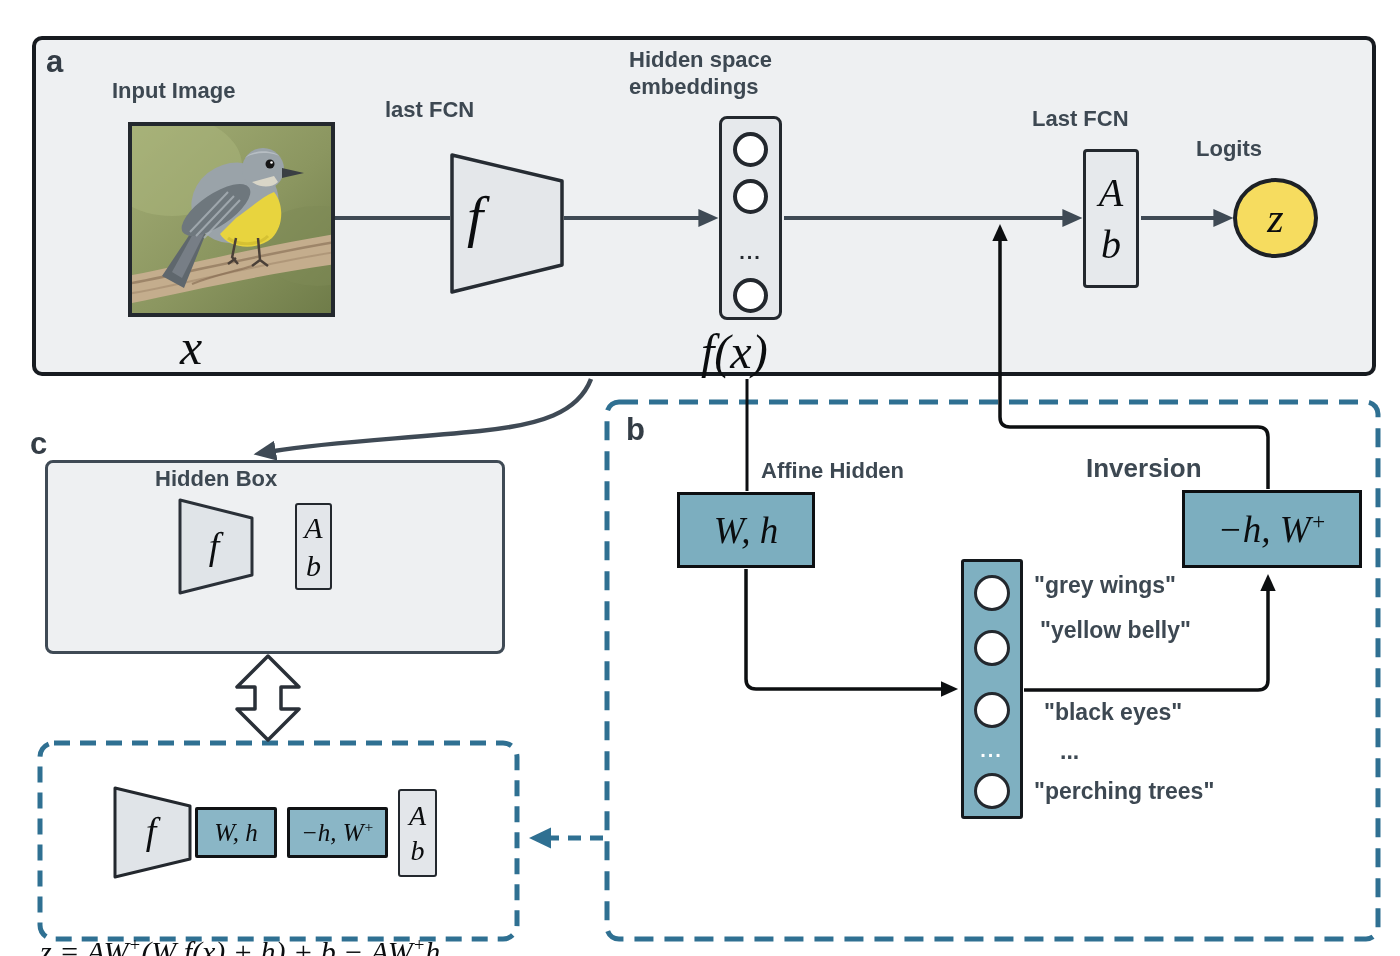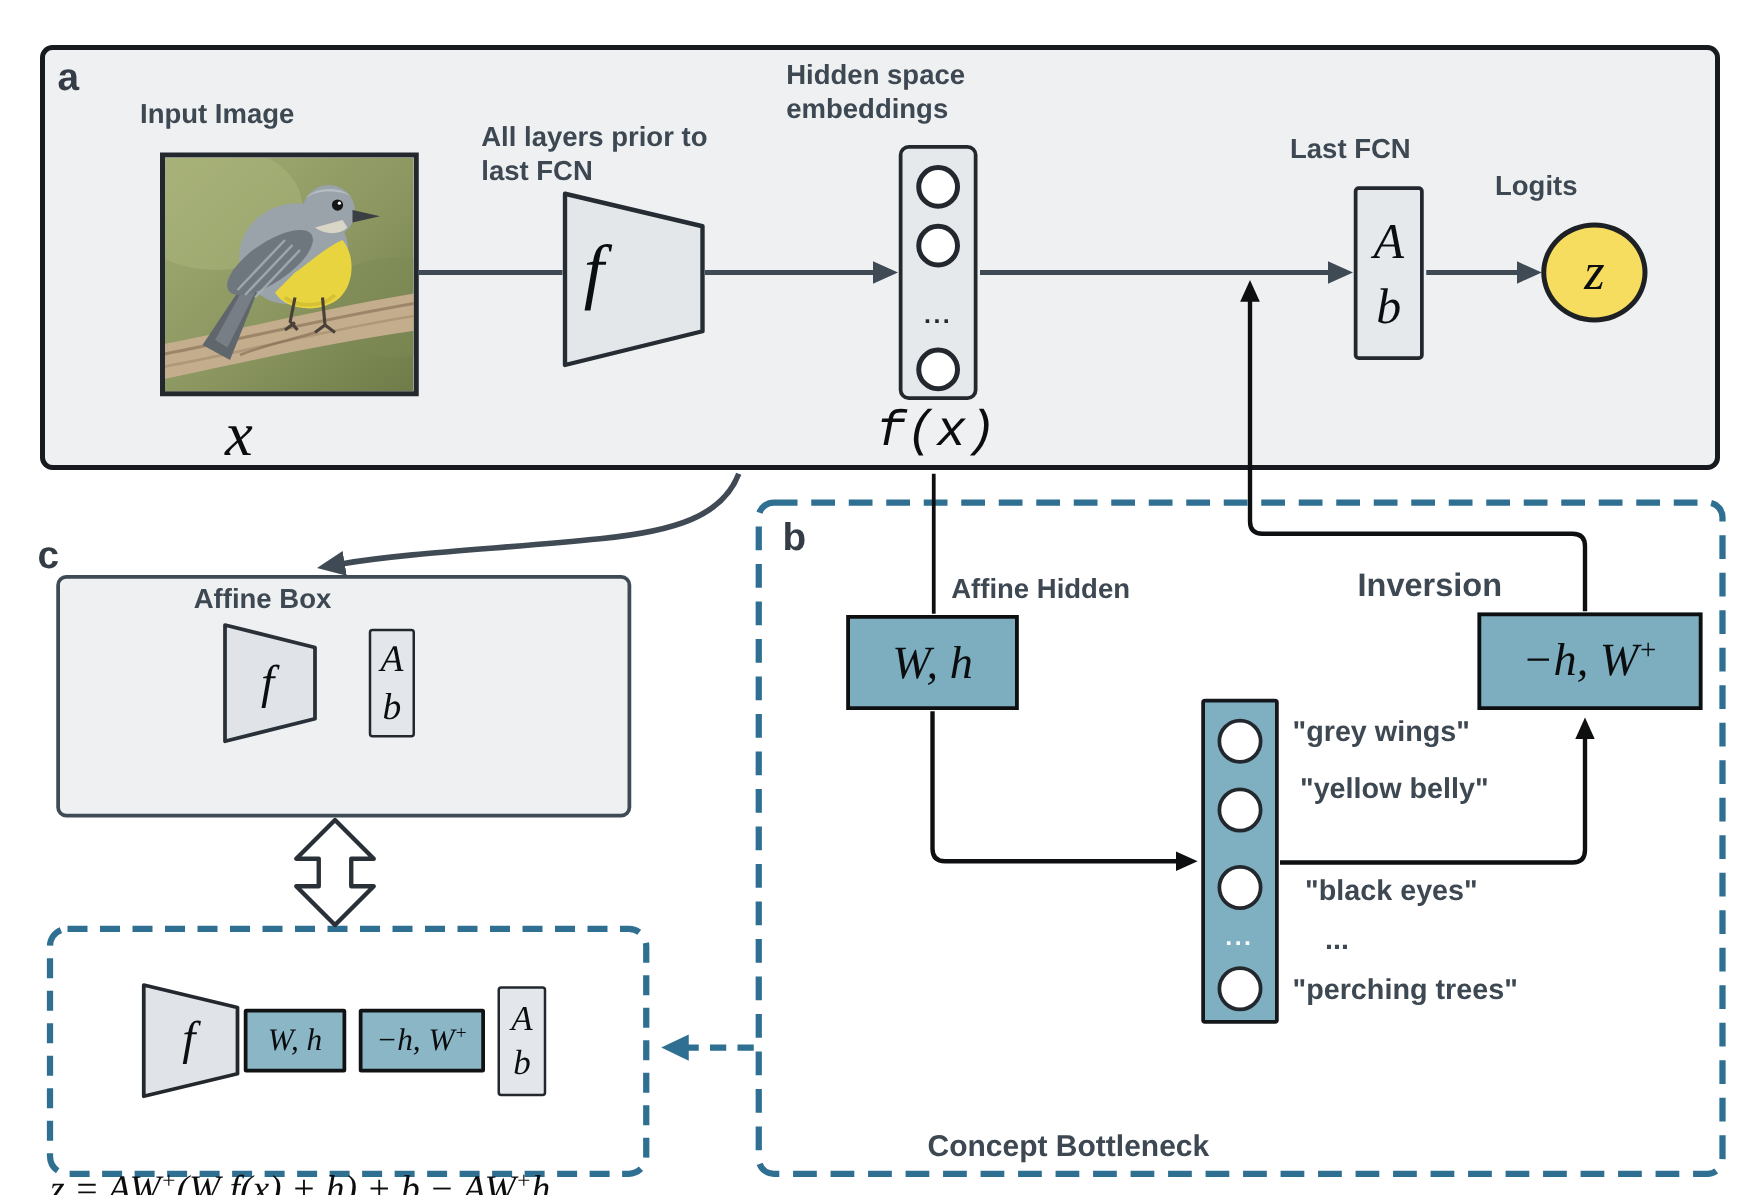--- a/index.html
+++ b/index.html
@@ -122,37 +122,36 @@
 
       <polygon points="150,42 172,47 150,52" fill="#3a3f43"></polygon>
 
       <path d="M104 112 L100 132 M104 132 L96 138 M100 131 L106 138" stroke="#4a4038" stroke-width="2.5" fill="none"></path>
       <path d="M126 112 L128 134 M128 134 L120 140 M128 134 L136 140" stroke="#4a4038" stroke-width="2.5" fill="none"></path>
     </svg>
   </div>
   <div class="abs math cap" style="left:180px;top:318px;width:100px;font-size:50px;">x</div>
 
   <div class="abs lbl cap" style="left:385px;top:96px;width:236px;font-size:22px;line-height:27px;">
-    <div>All layers prior to</div>
     <div>last FCN</div>
   </div>
   <div class="abs math cap" style="left:467px;top:183px;width:80px;font-size:58px;">f</div>
 
   <div class="abs lbl cap" style="left:629px;top:46px;width:240px;font-size:22px;line-height:27px;">
     <div>Hidden space</div>
     <div>embeddings</div>
   </div>
 
   <div class="abs gbox" style="left:719px;top:116px;width:63px;height:204px;border-radius:8px;">
     <div class="circle" style="left:11px;top:13px;width:35px;height:35px;"></div>
     <div class="circle" style="left:11px;top:60px;width:35px;height:35px;"></div>
     <div class="dots" style="left:0;top:122px;width:57px;">...</div>
     <div class="circle" style="left:11px;top:159px;width:35px;height:35px;"></div>
   </div>
-  <div class="abs math cap" style="left:701px;top:324px;width:100px;font-size:40px;font-family:Liberation Mono, monospace;">f(x)</div>
+  <div class="abs math cap" style="left:701px;top:324px;width:100px;font-size:48px;">f(x)</div>
 
   <div class="abs lbl cap" style="left:1032px;top:106px;width:160px;font-size:22px;">Last FCN</div>
   <div class="abs gbox ctr" style="left:1083px;top:149px;width:56px;height:139px;border-radius:4px;flex-direction:column;">
     <div class="math" style="font-size:40px;line-height:52px;">A</div>
     <div class="math" style="font-size:40px;line-height:52px;">b</div>
   </div>
 
   <div class="abs lbl cap" style="left:1196px;top:136px;width:160px;font-size:22px;">Logits</div>
   <div class="abs logits-circle ctr">
     <span class="math" style="font-size:42px;">z</span>
@@ -177,25 +176,24 @@
     <div class="dots" style="left:0;top:177px;width:55px;color:#ffffff;">...</div>
     <div class="circle" style="left:10px;top:211px;width:36px;height:36px;border-width:3.5px;"></div>
   </div>
 
   <div class="abs quote-lbl" style="left:1034px;top:572px;">"grey wings"</div>
   <div class="abs quote-lbl" style="left:1040px;top:617px;">"yellow belly"</div>
   <div class="abs quote-lbl" style="left:1044px;top:699px;">"black eyes"</div>
   <div class="abs quote-lbl" style="left:1060px;top:738px;">...</div>
   <div class="abs quote-lbl" style="left:1034px;top:778px;">"perching trees"</div>
 
-  <div class="abs lbl cap" style="left:742px;top:904px;width:500px;font-size:24px;">Concept Bottleneck</div>
 
   <div class="abs panel-letter" style="left:30px;top:426px;">c</div>
 
-  <div class="abs lbl cap" style="left:155px;top:466px;width:240px;font-size:22px;">Affine Box</div>
+  <div class="abs lbl cap" style="left:155px;top:466px;width:240px;font-size:22px;">Hidden Box</div>
   <div class="abs math ctr" style="left:186px;top:518px;width:56px;height:56px;font-size:38px;">f</div>
   <div class="abs gbox ctr" style="left:295px;top:503px;width:37px;height:87px;border-width:2.5px;border-radius:3px;background:#e3e6ea;flex-direction:column;">
     <div class="math" style="font-size:30px;line-height:38px;">A</div>
     <div class="math" style="font-size:30px;line-height:38px;">b</div>
   </div>
 
   <div class="abs math ctr" style="left:121px;top:800px;width:60px;height:62px;font-size:38px;">f</div>
   <div class="abs teal-box-sm ctr" style="left:195px;top:807px;width:82px;height:51px;border-radius:2px;">
     <span class="math" style="font-size:25px;">W, h</span>
   </div>

